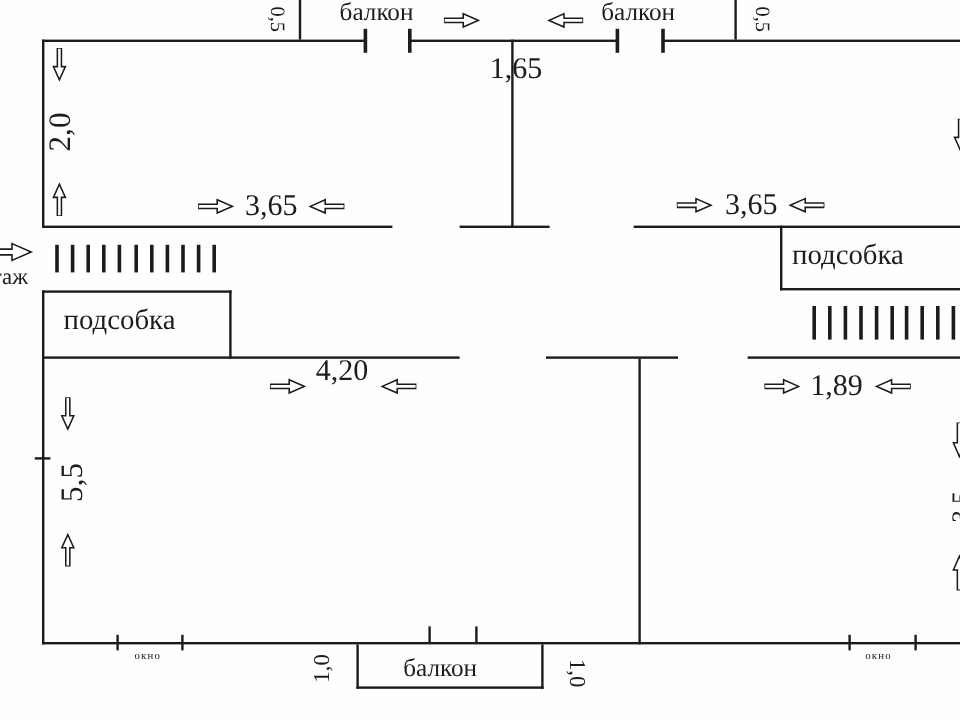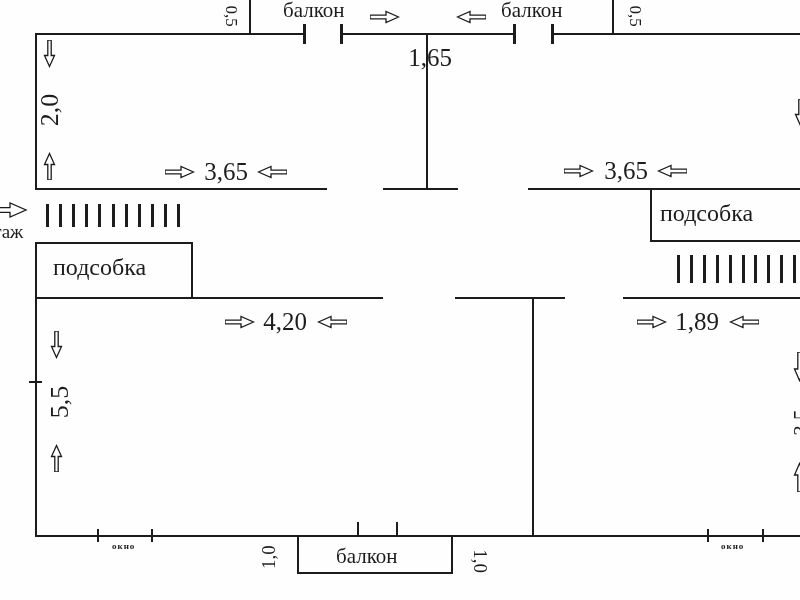--- a/index.html
+++ b/index.html
@@ -11,21 +11,21 @@
   .tick{position:absolute;background:#1c1c1c;}
   .lbl{position:absolute;white-space:nowrap;color:#1c1c1c;}
   .dimtxt{font-size:25px;text-align:center;}
   .rot{text-align:center;}
   .rotccw{transform:rotate(-90deg);}
   .rotcw{transform:rotate(90deg);}
   .arr{position:absolute;}
   .arr svg{display:block;}
   .hatch{position:absolute;}
   .hatch .bar{position:absolute;top:0;background:#1c1c1c;}
-  .small{font-size:9px;font-weight:bold;letter-spacing:1px;}
+  .small{font-size:9px;font-weight:normal;letter-spacing:1px;}
 </style>
 </head>
 <body>
 
 <div class="plan">
 
   <div class="wall" style="left:35px;top:33px;width:2px;height:157px;"></div>
   <div class="wall" style="left:35px;top:242px;width:2px;height:295px;"></div>
 
   <div class="wall" style="left:35px;top:33px;width:270px;height:2px;"></div>
@@ -209,21 +209,21 @@
   <div class="lbl rot rotccw" style="left:30px;top:95px;width:40px;font-size:26px;">2,0</div>
 
   <div class="lbl dimtxt" style="left:200px;top:158px;width:52px;">3,65</div>
   <div class="lbl dimtxt" style="left:600px;top:157px;width:52px;">3,65</div>
 
   <div class="lbl" style="left:53px;top:254px;font-size:24px;">подсобка</div>
   <div class="lbl" style="left:660px;top:200px;font-size:24px;">подсобка</div>
 
   <div class="lbl" style="left:-15px;top:221px;font-size:19px;">этаж</div>
 
-  <div class="lbl dimtxt" style="left:259px;top:308px;width:52px;">4,20</div>
+  <div class="lbl dimtxt" style="left:259px;top:296px;width:52px;">4,20</div>
   <div class="lbl dimtxt" style="left:671px;top:308px;width:52px;">1,89</div>
 
   <div class="lbl rot rotccw" style="left:40px;top:387px;width:40px;font-size:26px;">5,5</div>
   <div class="lbl rot rotccw" style="left:783px;top:410px;width:36px;font-size:21px;">3,5</div>
 
   <div class="lbl small" style="left:112px;top:541px;">окно</div>
   <div class="lbl small" style="left:721px;top:541px;">окно</div>
 
   <div class="lbl" style="left:336px;top:544px;font-size:21px;">балкон</div>
   <div class="lbl rot rotccw" style="left:251px;top:546px;width:36px;font-size:19px;">1,0</div>

